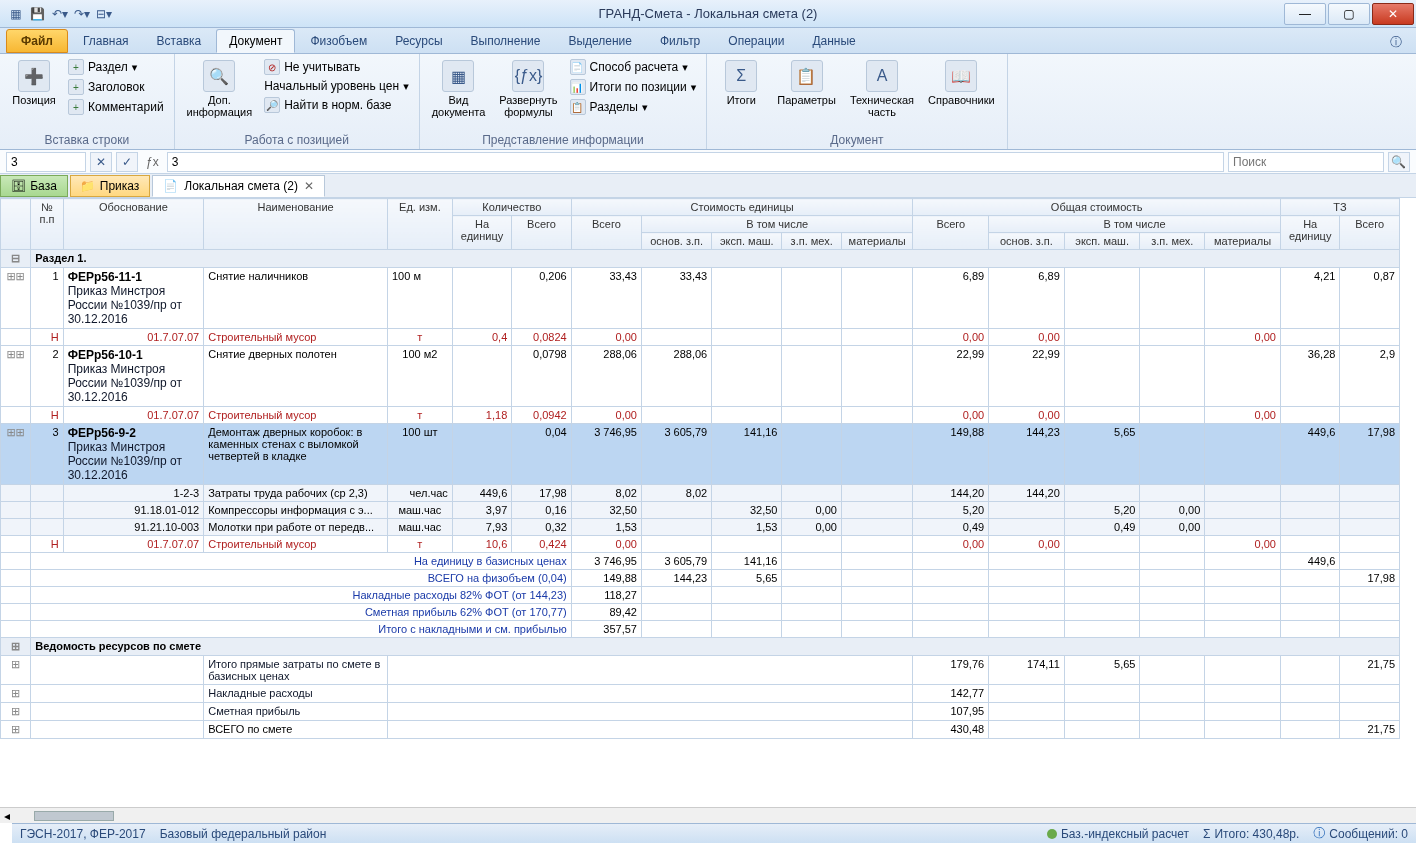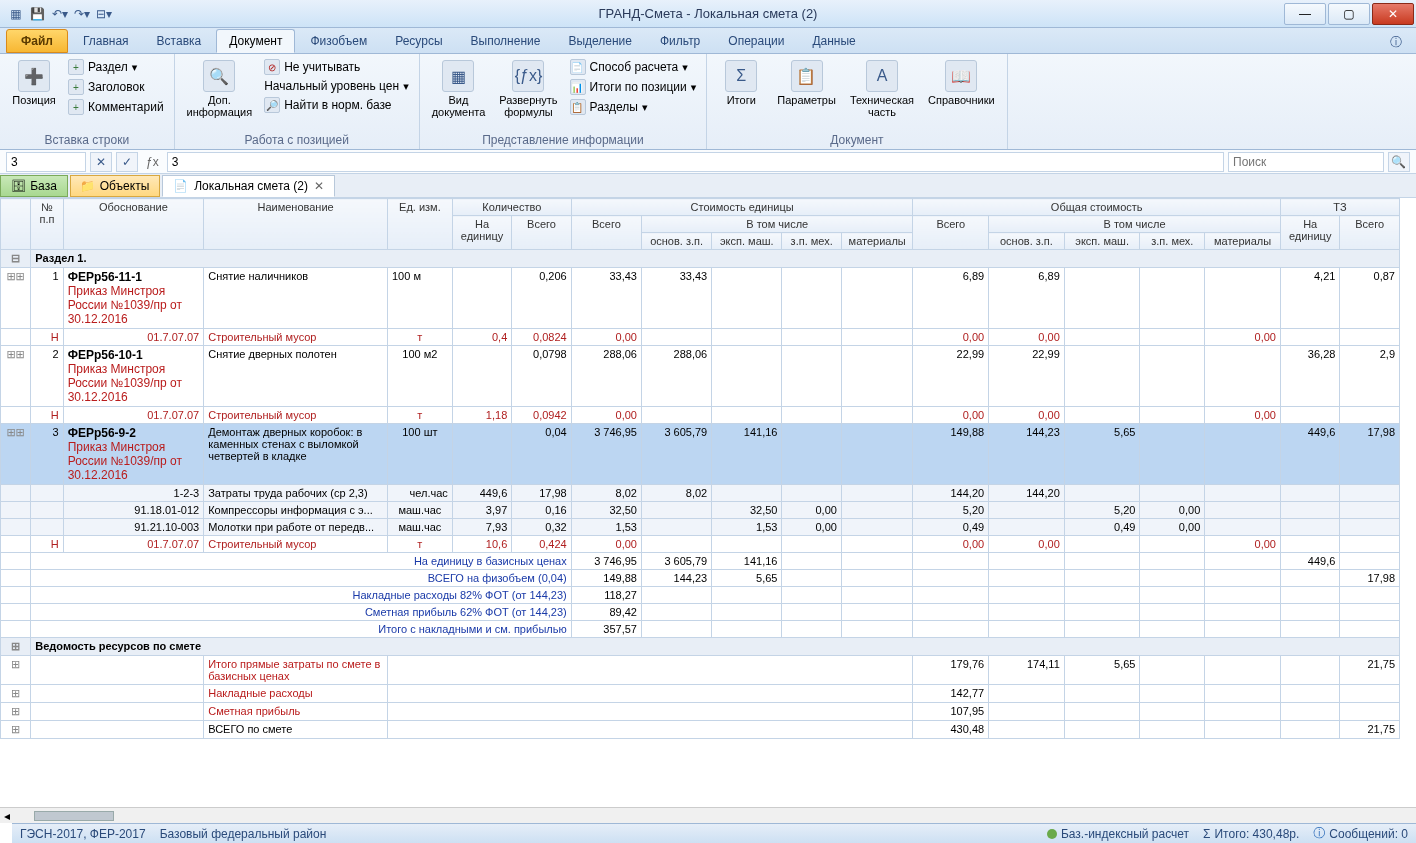--- a/index.html
+++ b/index.html
@@ -50,21 +50,21 @@
 .doctab { padding: 3px 10px; border: 1px solid #b8c8da; background: #fff; border-bottom: 1px solid #fff; font-size: 11px; display: flex; align-items: center; gap: 6px; }
 .doctab .x { color: #666; }
 
 
 .gridwrap { position: absolute; top: 198px; bottom: 36px; left: 0; right: 0; overflow: auto; }
 table.grid { border-collapse: collapse; width: 1400px; }
 table.grid th, table.grid td { border: 1px solid #c4d4e6; padding: 2px 4px; font-size: 11px; vertical-align: top; }
 table.grid th { background: linear-gradient(to bottom,#f5f8fc,#e6eef8); font-weight: normal; color: #333; text-align: center; }
 .section-row td { background: #e8eef6; font-weight: bold; }
 .num { text-align: right; }
-.blue { color: #b91c1c; }
+.blue { color: #0f172a; }
 .red { color: #b02020; }
 .sel td { background: #bcd6f2 !important; }
 .sub td { background: #f0f4fa; }
 .summary-label { text-align: right; color: #1a3aa8; }
 .bold { font-weight: normal; }
 .tree { width: 28px; color: #888; text-align: center; }
 
 
 .hscroll { height: 16px; background: #f0f0f0; border-top: 1px solid #ccc; position: absolute; bottom: 20px; left: 0; right: 0; display:flex; align-items:center; }
 .hscroll .thumb { width: 80px; height: 10px; background: #c0c8d0; border: 1px solid #9aa; margin-left: 20px; }
@@ -205,21 +205,21 @@
   <span class="sbtn">🔍</span>
 </div>
 
 <div class="tabstrip">
   <div class="ts-btn baza">
       <span>🗄</span>
       <span>База</span>
     </div>
   <div class="ts-btn obj">
       <span>📁</span>
-      <span>Объекты</span>
+      <span>Приказ</span>
     </div>
   <div class="doctab">
     <span>📄</span>
     <span>Локальная смета (2)</span>
     <span class="x">✕</span>
   </div>
 </div>
 
 <div class="gridwrap">
 <table class="grid">
@@ -496,21 +496,21 @@
           <td></td>
           <td></td>
           <td></td>
           <td></td>
           <td></td>
           <td class="num"></td>
           <td class="num"></td>
         </tr>
         <tr>
           <td class="tree"></td>
-          <td colspan="6" class="summary-label">Сметная прибыль 62% ФОТ (от 144,23)</td>
+          <td colspan="6" class="summary-label">Сметная прибыль 62% ФОТ (от 170,77)</td>
           <td class="num">89,42</td>
           <td class="num"></td>
           <td class="num"></td>
           <td></td>
           <td></td>
           <td></td>
           <td></td>
           <td></td>
           <td></td>
           <td></td>

